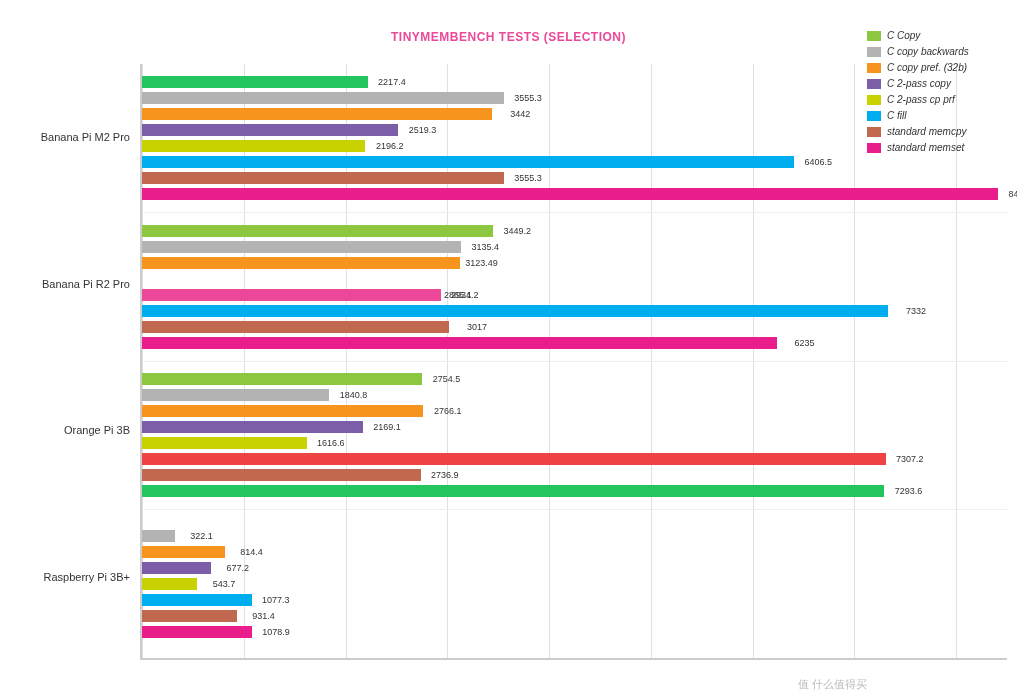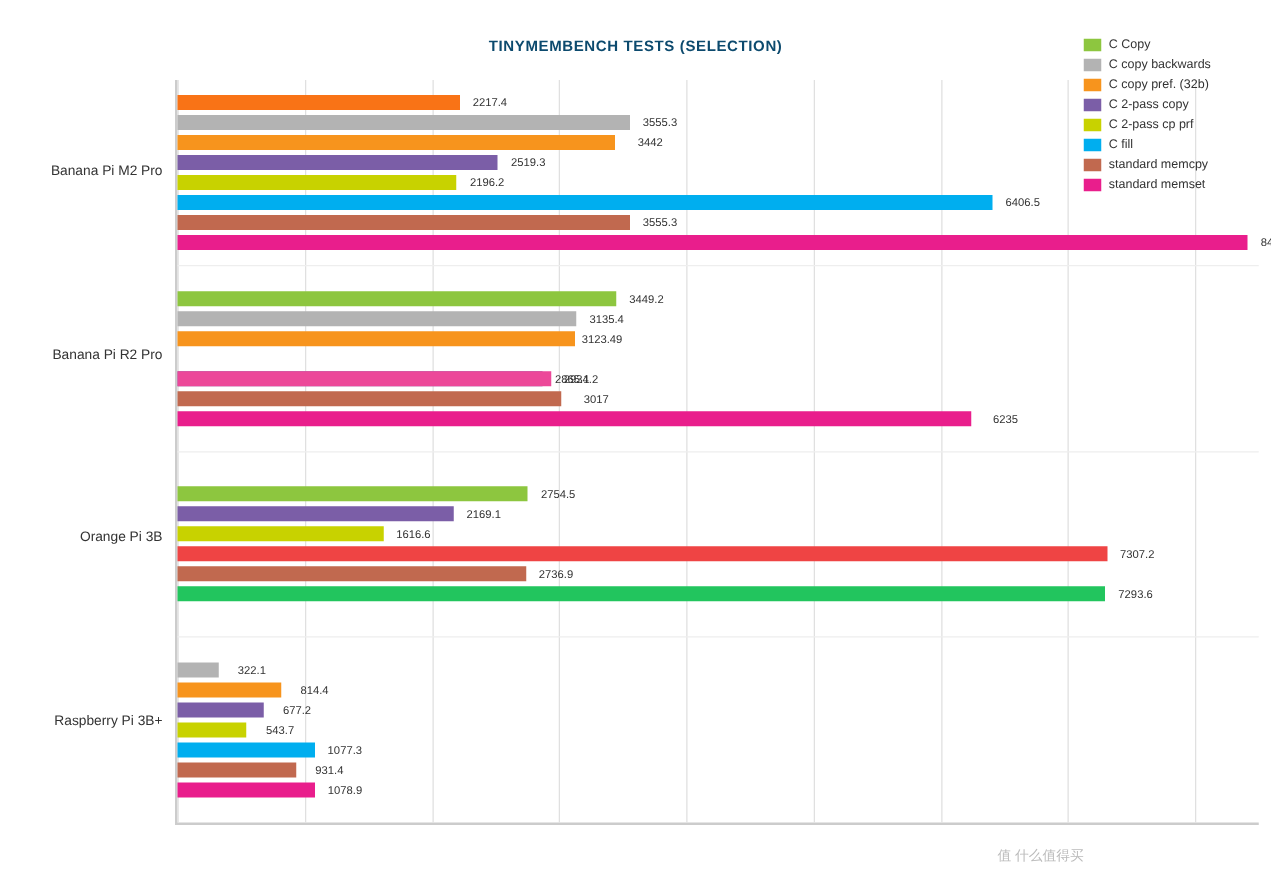--- a/index.html
+++ b/index.html
@@ -12,21 +12,21 @@
     .chart-container {
       width: 1017px;
       height: 696px;
       position: relative;
       padding: 30px 10px 20px 10px;
     }
     .chart-title {
       text-align: center;
       font-size: 12px;
       font-weight: bold;
-      color: #0c4a6e;
+      color: #ec4899;
       margin-bottom: 20px;
       letter-spacing: 0.5px;
     }
     .chart-area {
       display: flex;
       width: 100%;
       height: calc(100% - 50px);
     }
     .y-axis {
       width: 130px;
@@ -92,20 +92,21 @@
     .legend {
       position: absolute;
       top: 30px;
       right: 10px;
       width: 140px;
     }
     .legend-item {
       display: flex;
       align-items: center;
       margin-bottom: 5px;
+      font-style: italic;
     }
     .legend-color {
       width: 14px;
       height: 10px;
       margin-right: 6px;
       flex-shrink: 0;
     }
     .legend-text {
       font-size: 10px;
       color: #333;
@@ -139,21 +140,21 @@
           <div class="grid-line" style="left: 35.2941%;"></div>
           <div class="grid-line" style="left: 47.0588%;"></div>
           <div class="grid-line" style="left: 58.8235%;"></div>
           <div class="grid-line" style="left: 70.5882%;"></div>
           <div class="grid-line" style="left: 82.3529%;"></div>
           <div class="grid-line" style="left: 94.1176%;"></div>
         </div>
       <div id="groups-container" style="width:100%;height:100%;display:flex;flex-direction:column;position:relative;z-index:1;">
           <div class="group-section">
             <div class="bar-row">
-              <div class="bar" style="width: 26.0871%; background: #f97316; min-width: 2px;">
+              <div class="bar" style="width: 26.0871%; background: #22c55e; min-width: 2px;">
                 <span class="bar-label">2217.4</span>
               </div>
             </div>
             <div class="bar-row">
               <div class="bar" style="width: 41.8271%; background: rgb(179, 179, 179); min-width: 2px;">
                 <span class="bar-label">3555.3</span>
               </div>
             </div>
             <div class="bar-row">
               <div class="bar" style="width: 40.4941%; background: rgb(247, 148, 29); min-width: 2px;">
@@ -206,34 +207,49 @@
               <div class="bar" style="width: 33.7071%; background: rgb(123, 94, 167); min-width: 2px; margin-top: 32px;">
                 <span class="bar-label">2865.1</span>
               </div>
             </div>
             <div class="bar-row">
               <div class="bar" style="width: 34.52%; background: #ec4899; min-width: 2px;">
                 <span class="bar-label">2934.2</span>
               </div>
             </div>
             <div class="bar-row">
+              <div class="bar" style="width: 86.2588%; background: rgb(0, 174, 239); min-width: 2px;">
+                <span class="bar-label">7332</span>
+              </div>
+            </div>
+            <div class="bar-row">
               <div class="bar" style="width: 35.4941%; background: rgb(193, 105, 79); min-width: 2px;">
                 <span class="bar-label">3017</span>
               </div>
             </div>
             <div class="bar-row">
               <div class="bar" style="width: 73.3529%; background: rgb(233, 30, 140); min-width: 2px;">
                 <span class="bar-label">6235</span>
               </div>
             </div>
           </div>
           <div class="group-section">
             <div class="bar-row">
               <div class="bar" style="width: 32.4059%; background: rgb(141, 198, 63); min-width: 2px;">
                 <span class="bar-label">2754.5</span>
+              </div>
+            </div>
+            <div class="bar-row">
+              <div class="bar" style="width: 21.6565%; background: rgb(179, 179, 179); min-width: 2px;">
+                <span class="bar-label">1840.8</span>
+              </div>
+            </div>
+            <div class="bar-row">
+              <div class="bar" style="width: 32.5424%; background: rgb(247, 148, 29); min-width: 2px;">
+                <span class="bar-label">2766.1</span>
               </div>
             </div>
             <div class="bar-row">
               <div class="bar" style="width: 25.5188%; background: rgb(123, 94, 167); min-width: 2px;">
                 <span class="bar-label">2169.1</span>
               </div>
             </div>
             <div class="bar-row">
               <div class="bar" style="width: 19.0188%; background: rgb(200, 210, 0); min-width: 2px;">
                 <span class="bar-label">1616.6</span>

